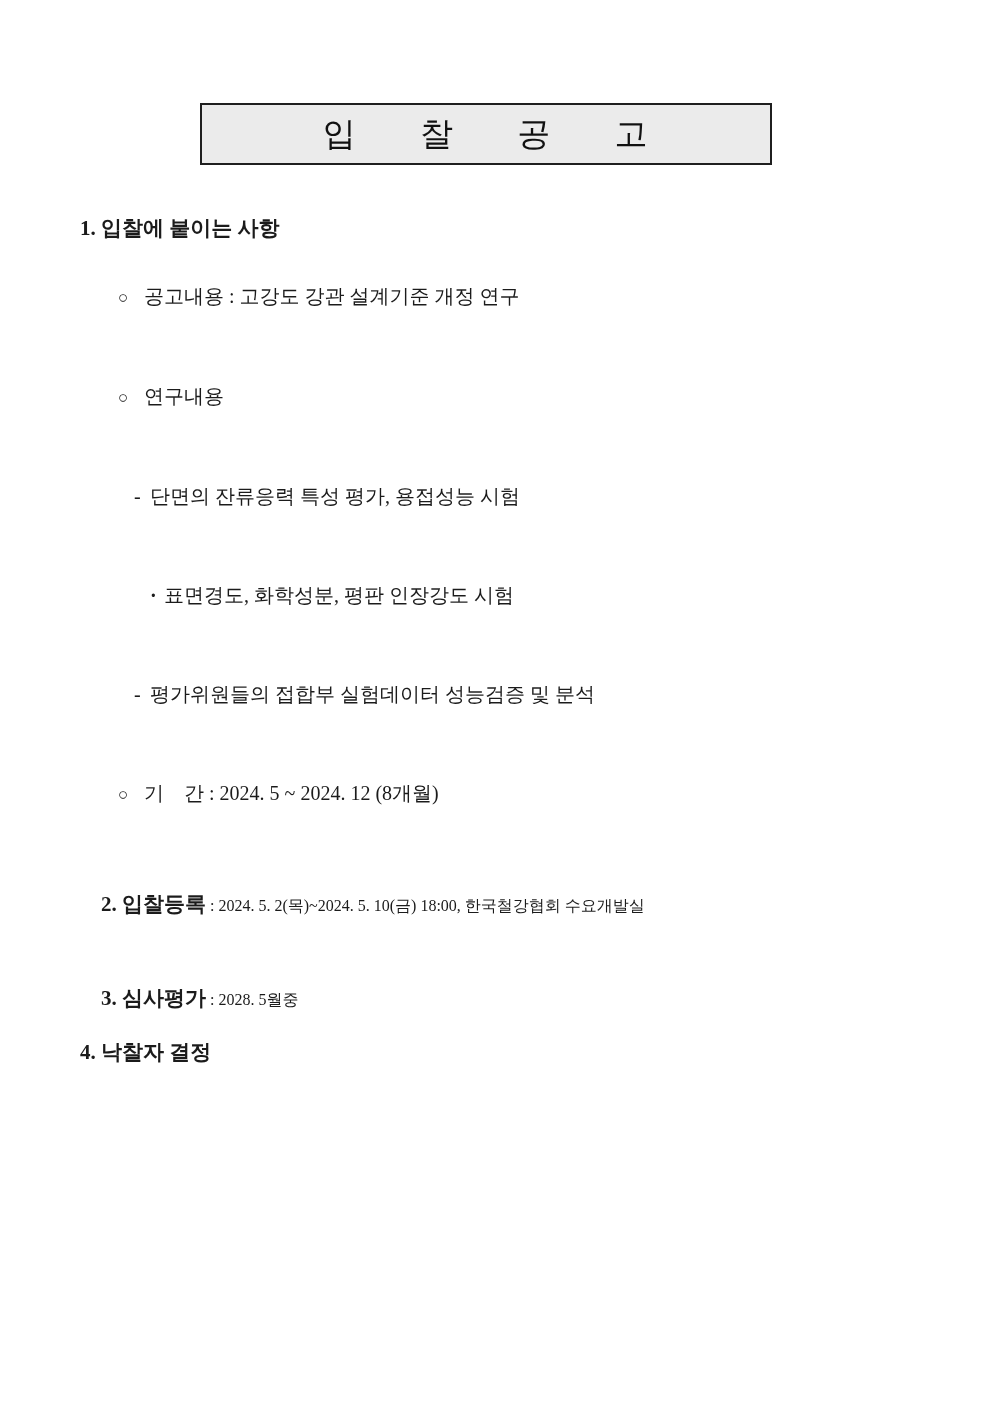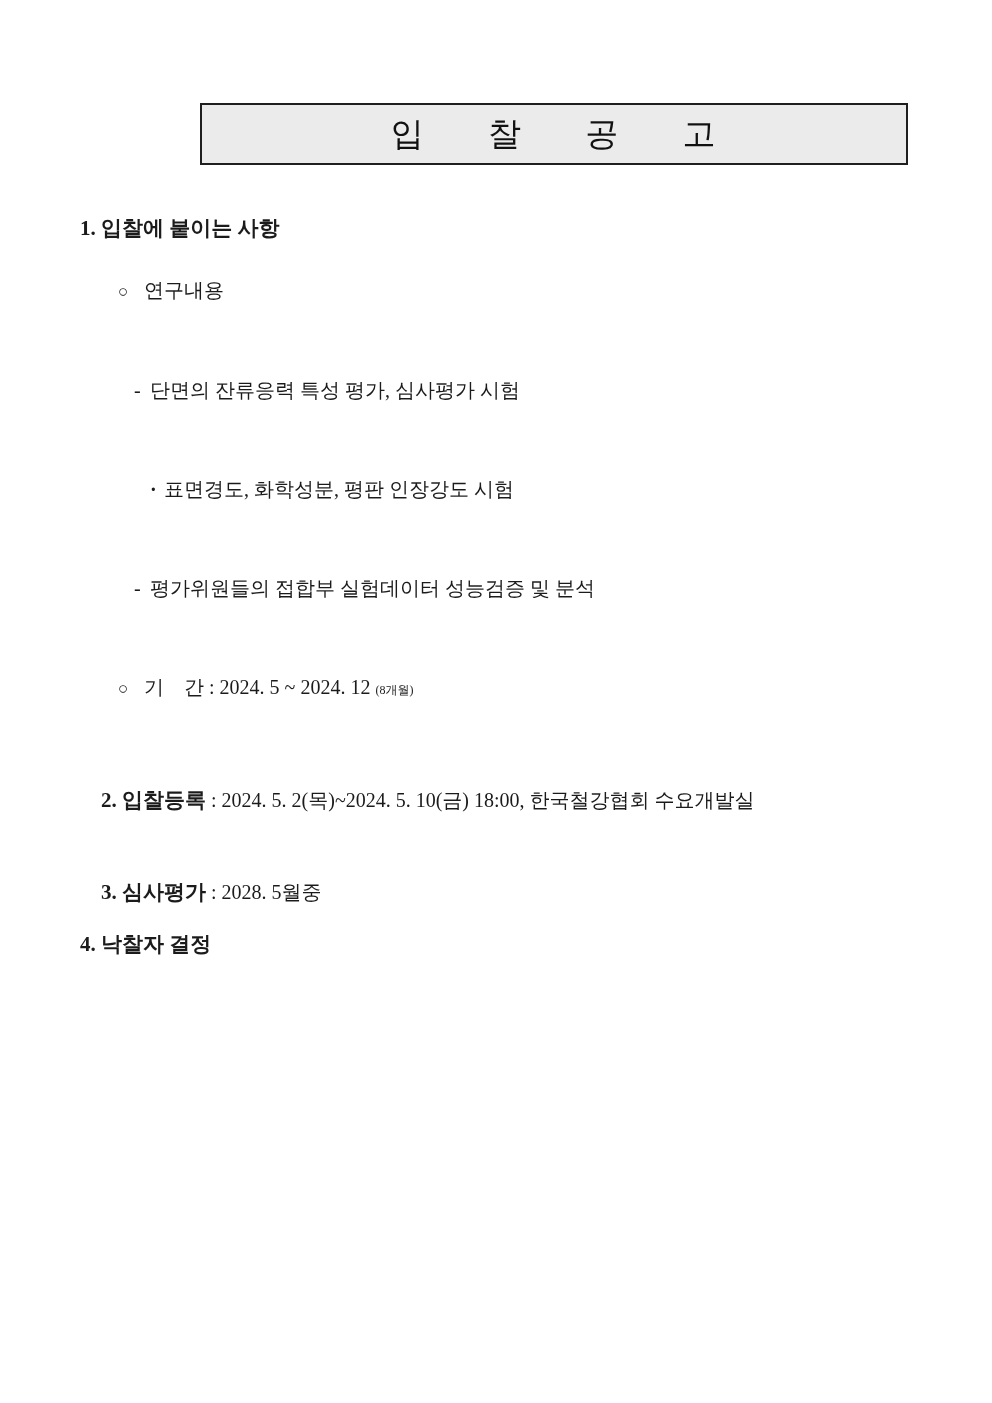--- a/index.html
+++ b/index.html
@@ -12,21 +12,21 @@
     overflow: hidden;
   }
   .page {
     box-sizing: border-box;
     width: 992px;
     height: 1403px;
     padding: 0 70px 0 80px;
   }
   .title-box {
     box-sizing: border-box;
-    width: 708px;
+    width: 572px;
     height: 62px;
     margin: 103px 0 0 120px;
     background: #ebebeb;
     border: 2px solid #1f1f1f;
     display: flex;
     align-items: center;
     justify-content: center;
   }
   .title-text {
     font-size: 33px;
@@ -34,56 +34,59 @@
     word-spacing: 52px;
     white-space: pre;
     color: #111;
   }
   .sec-heading {
     font-weight: bold;
     font-size: 21px;
     line-height: 26px;
     white-space: pre-wrap;
   }
-  .sec-heading .normal { font-weight: normal; font-size: 20px; }
+  .sec-heading .normal { font-weight: normal; font-size: 16px; }
   .h1 { margin-top: 50px; }
   .h2 { margin-top: 21px; }
   .h3 { margin-top: 14px; }
   .h4 { }
   .line {
     font-size: 20px;
     line-height: 33px;
     white-space: pre-wrap;
   }
   .line .glyph { display: inline-block; }
   .l-circle { padding-left: 18px; }
   .l-circle .glyph { font-size: 17px; width: 26px; }
   .l-dash { padding-left: 34px; }
   .l-dash .glyph { width: 16px; }
   .l-dot { padding-left: 50px; }
   .l-dot .glyph { width: 14px; font-weight: bold; }
   .first-after-h { margin-top: 6px; }
-  .small { font-size: 12px; }
+  .small { font-size: 20px; }
 </style>
 </head>
 <body>
 
 <div class="page">
 
   <div class="title-box">
     <span class="title-text">입 찰 공 고</span>
   </div>
 
   <div class="sec-heading h1">1. 입찰에 붙이는 사항</div>
 
+  <div class="line l-circle first-after-h">
+    <span class="glyph">○</span><span>공고내용 : 고강도 강관 설계기준 개정 연구</span>
+  </div>
   <div class="line l-circle">
     <span class="glyph">○</span><span>연구내용</span>
   </div>
   <div class="line l-dash">
-    <span class="glyph">-</span><span>단면의 잔류응력 특성 평가, 심사평가 시험</span>
+    <span class="glyph">-</span><span>단면의 잔류응력 특성 평가, 용접성능 시험</span>
   </div>
   <div class="line l-dot">
     <span class="glyph">·</span><span>표면경도, 화학성분, 평판 인장강도 시험</span>
   </div>
   <div class="line l-dash">
     <span class="glyph">-</span><span>평가위원들의 접합부 실험데이터 성능검증 및 분석</span>
   </div>
   <div class="line l-circle">
     <span class="glyph">○</span><span>기    간 : 2024. 5 ~ 2024. 12 </span><span class="small">(8개월)</span>
   </div>

